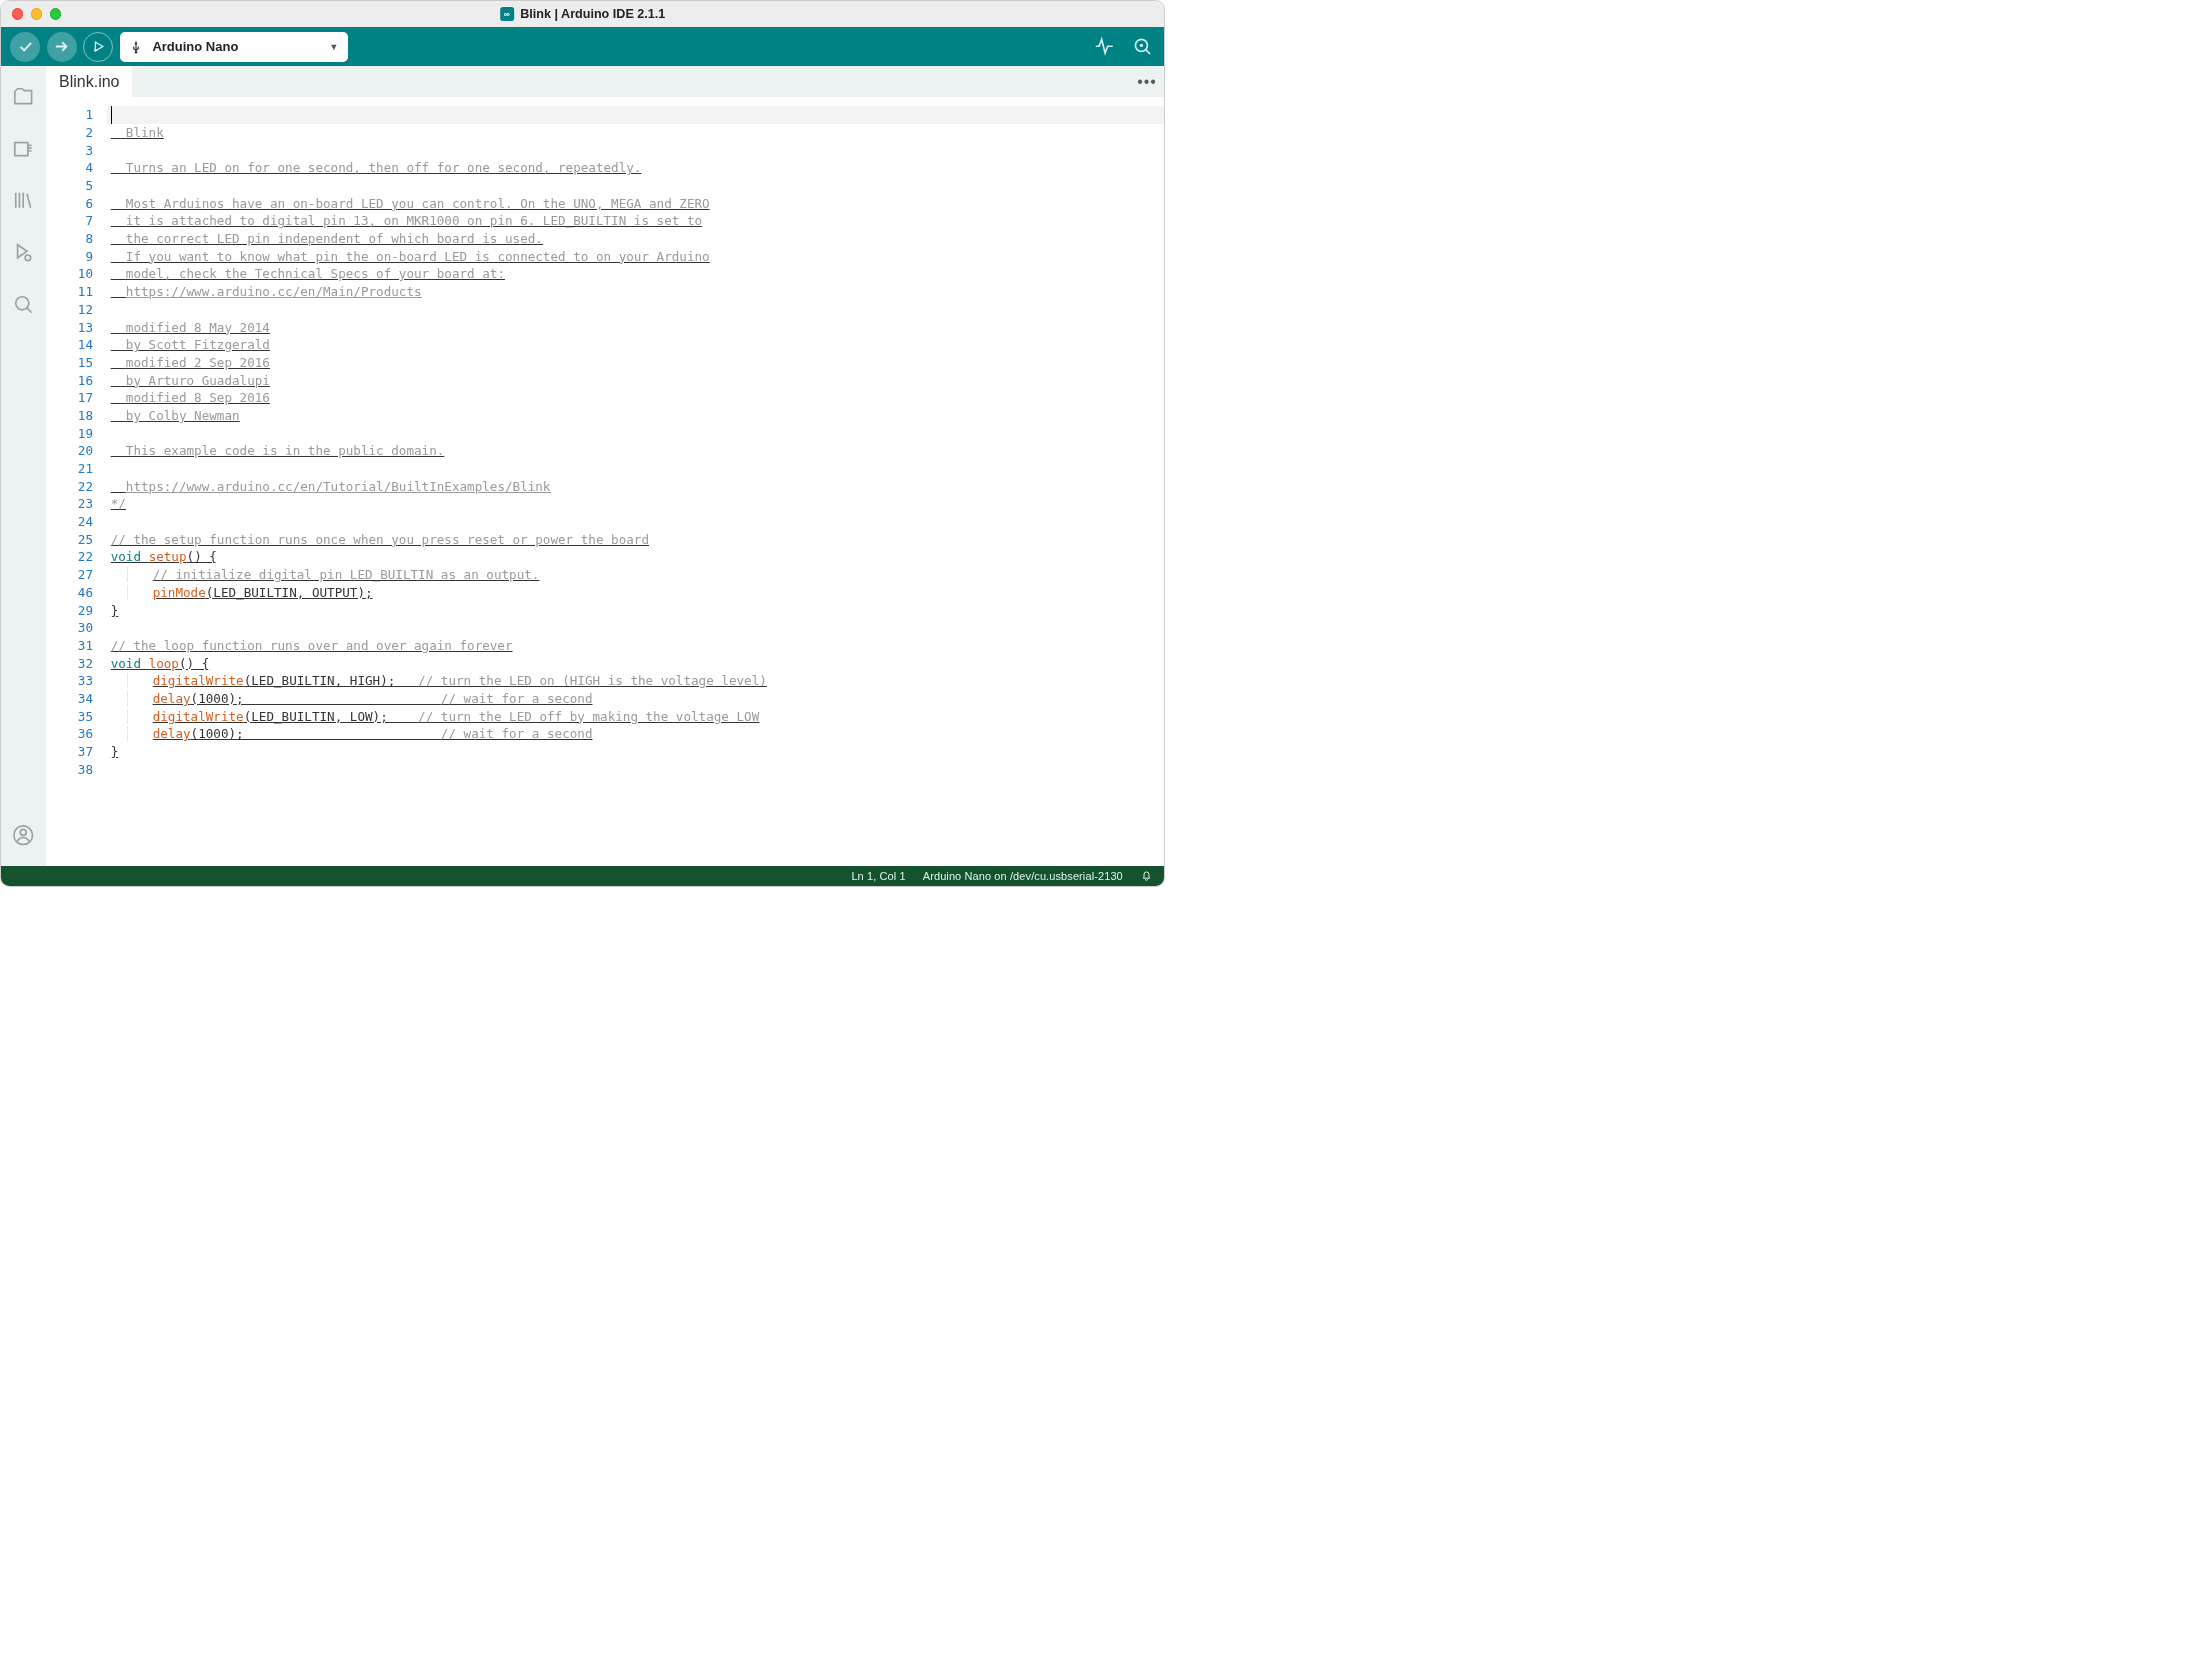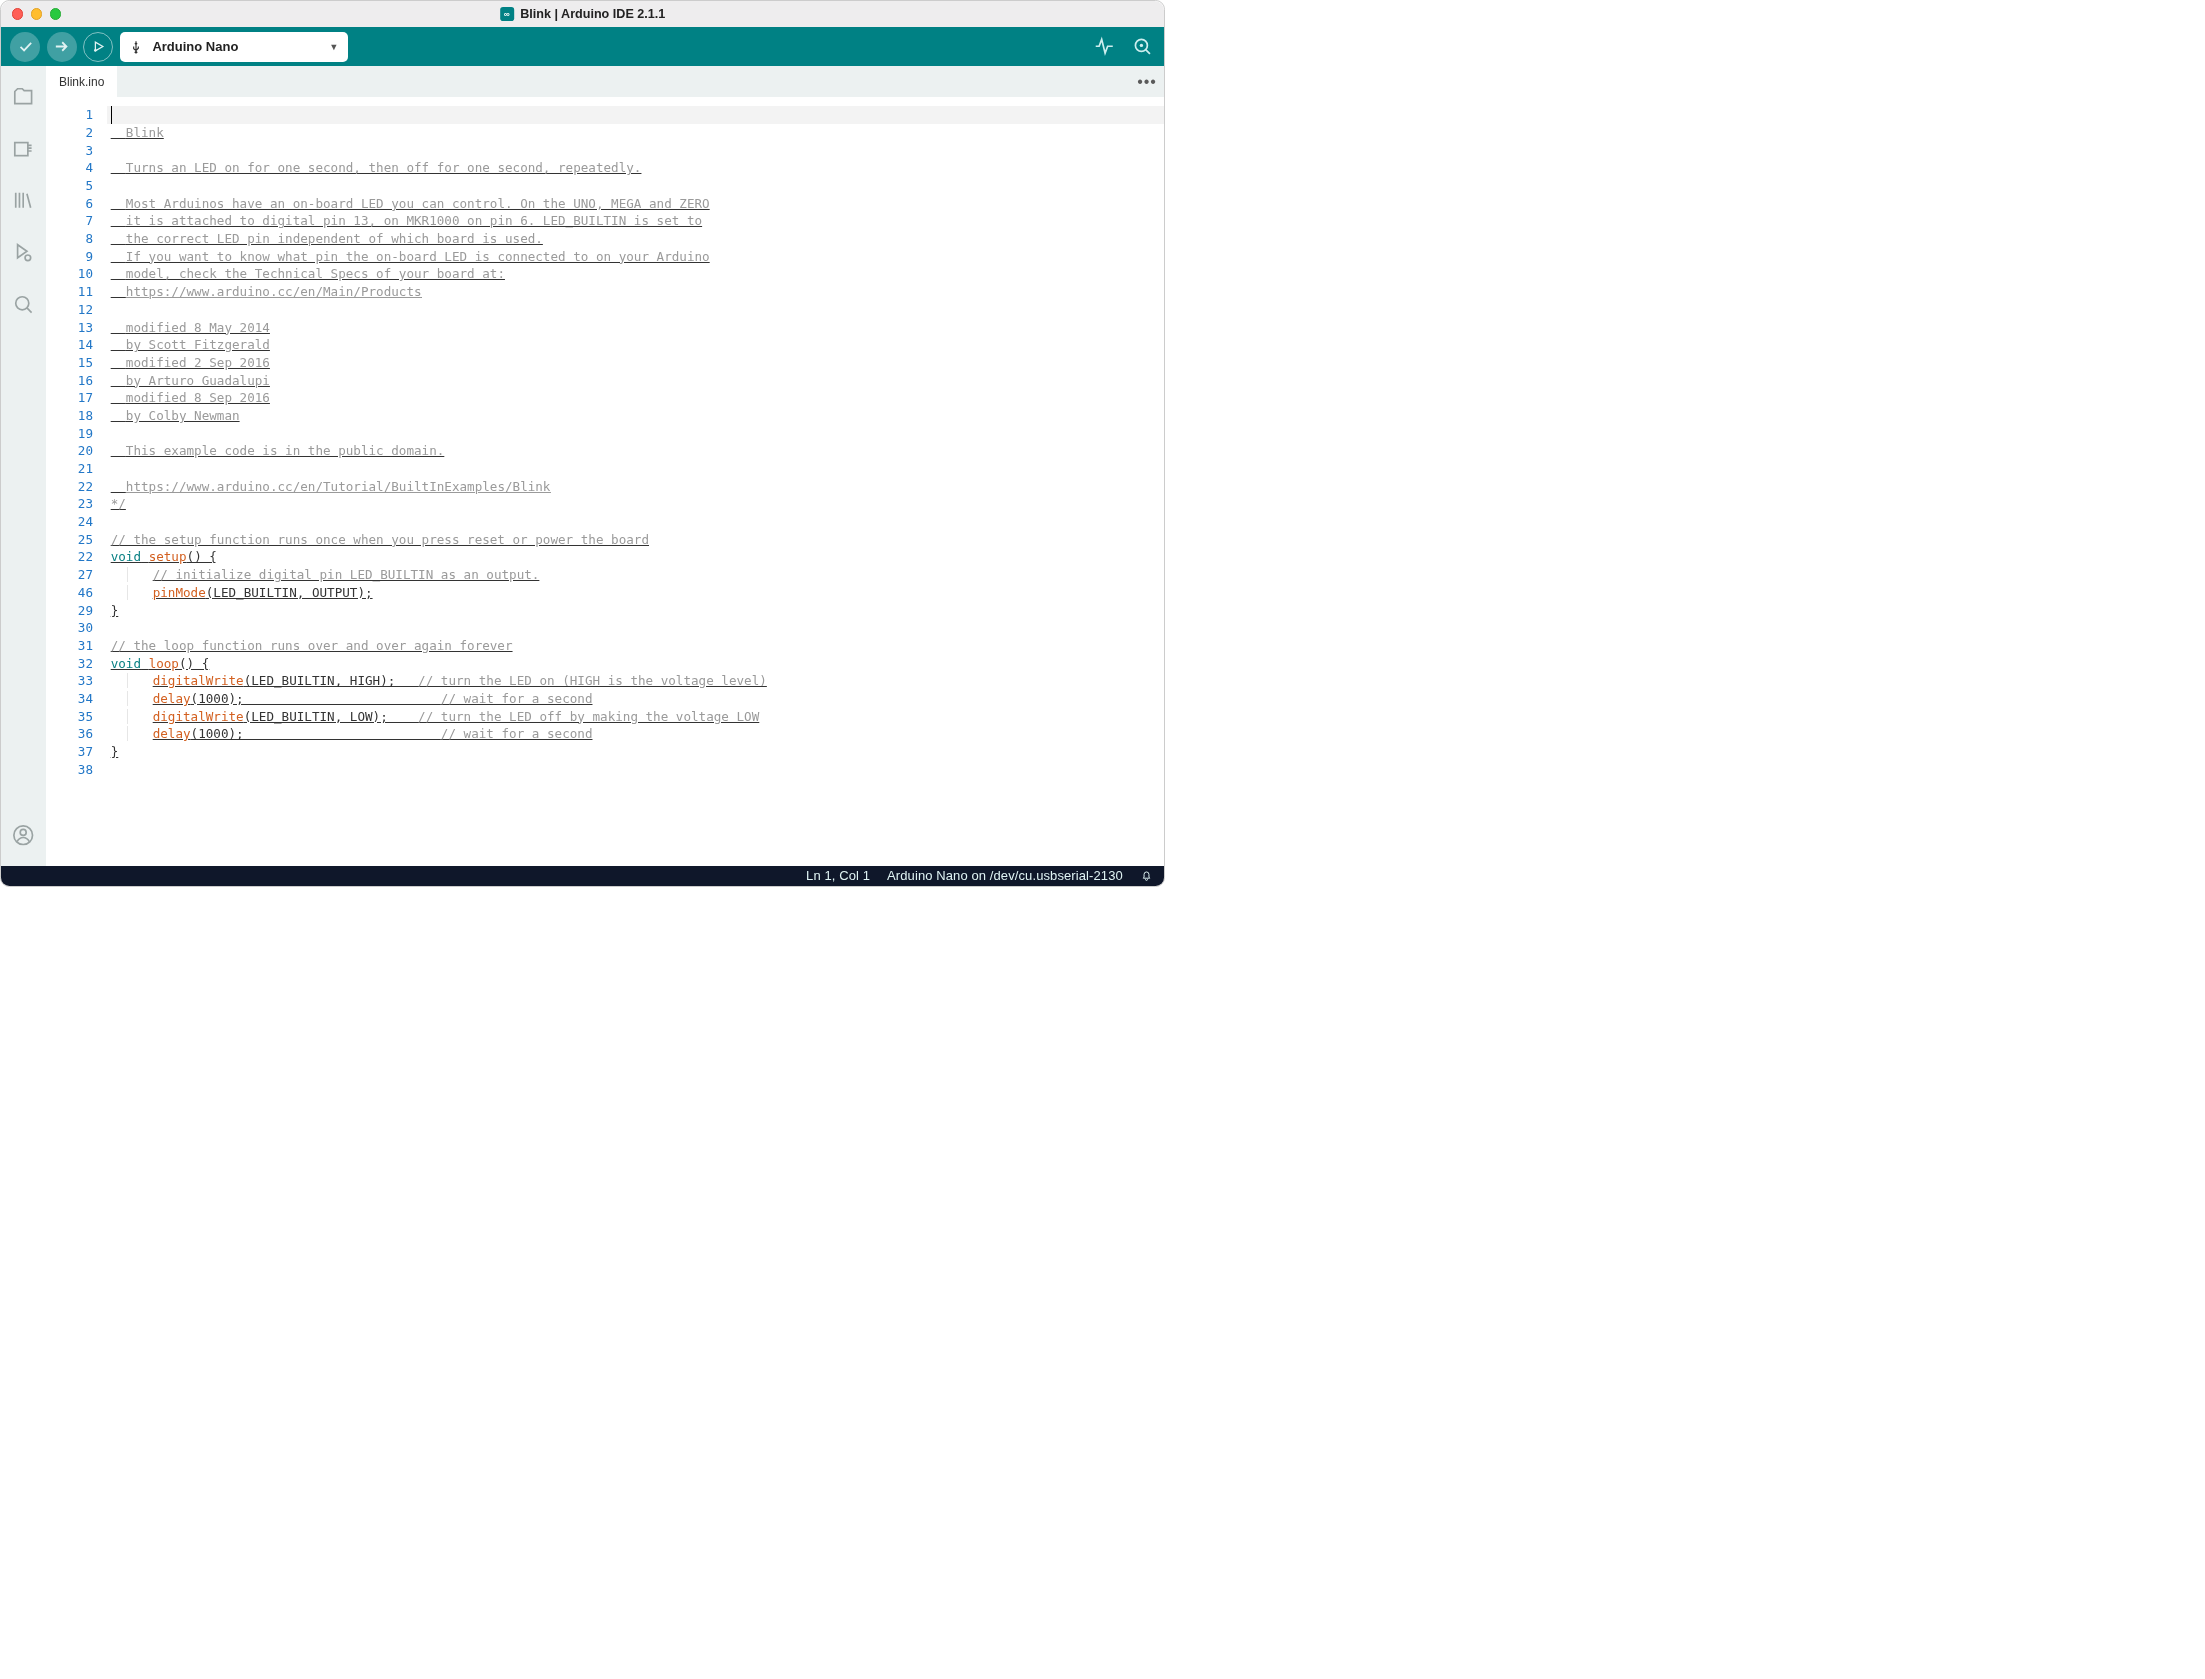--- a/index.html
+++ b/index.html
@@ -28,41 +28,41 @@
 .tool-icon { width: 24px; height: 24px; display: flex; align-items: center; justify-content: center; cursor: pointer; }
 
 
 .main-row { flex: 1; display: flex; overflow: hidden; }
 .activitybar { width: 45px; background: #ecf1f1; display: flex; flex-direction: column; align-items: center; padding-top: 17px; gap: 26px; }
 .act-icon { width: 26px; height: 26px; color: #9aa3a3; cursor: pointer; display: flex; align-items: center; justify-content: center; }
 .act-spacer { flex: 1; }
 
 .editor-col { flex: 1; display: flex; flex-direction: column; overflow: hidden; }
 .tabbar { height: 31px; background: #ecf1f1; display: flex; align-items: stretch; }
-.tab { display: flex; align-items: center; padding: 0 13px; background: #fff; font-size: 12px; color: #333; cursor: pointer; }
+.tab { display: flex; align-items: center; padding: 0 13px; background: #fff; font-size: 16px; color: #333; cursor: pointer; }
 .tab-more { margin-left: auto; width: 34px; display: flex; align-items: center; justify-content: center; color: #5a5a5a; cursor: pointer; font-size: 16px; letter-spacing: 0.9px; }
 
 .editor { flex: 1; display: flex; overflow: auto; background: #fff; font-family: "SF Mono", Menlo, Consolas, monospace; font-size: 12.6px; line-height: 17.7px; }
 .gutter { width: 61px; text-align: right; padding: 9.3px 14px 9.3px 0; color: #2277c7; user-select: none; }
 .gutter div { height: 17.7px; }
 .code { flex: 1; padding: 9.3px 9.3px 9.3px 3.7px; position: relative; color: #333; text-decoration: underline; }
 .code-lines { white-space: pre; }
 .code-lines .ln { height: 17.7px; display: block; }
 .hl { position: absolute; left: 0; right: 0; top: 9.3px; height: 17.7px; background: #f3f3f3; }
 .indent-guide { border-left: 0.9px solid #e6e6e6; padding-left: 25px; margin-left: 16px; }
 .cursor { position: absolute; left: 3.7px; top: 9.3px; width: 0.9px; height: 17.7px; background: #000; animation: blink 1s step-start infinite; }
 @keyframes blink { 50% { opacity: 0; } }
 .c-comment { color: #9a9a9a; }
 .c-link { color: #9a9a9a; text-decoration: underline; }
 .c-kw { color: #0a8184; margin-top: 24px; }
 .c-fn { color: #d36020; }
 .c-fn2 { color: #d36020; }
 
 
-.statusbar { height: 20.5px; background: #0f172a; display: flex; align-items: center; color: #dff3f3; font-size: 13px; padding: 0 11.2px; border-radius: 0 0 5.6px 5.6px; letter-spacing: 0.1px; }
+.statusbar { height: 20.5px; background: #14532d; display: flex; align-items: center; color: #dff3f3; font-size: 11px; padding: 0 11.2px; border-radius: 0 0 5.6px 5.6px; letter-spacing: 0.1px; }
 .statusbar .right { margin-left: auto; display: flex; gap: 17px; align-items: center; }
 
 svg { display: block; }
 </style>
 </head>
 <body>
 
 <div class="titlebar">
   <div class="traffic-lights">
     <div class="tlight tl-close"></div>

